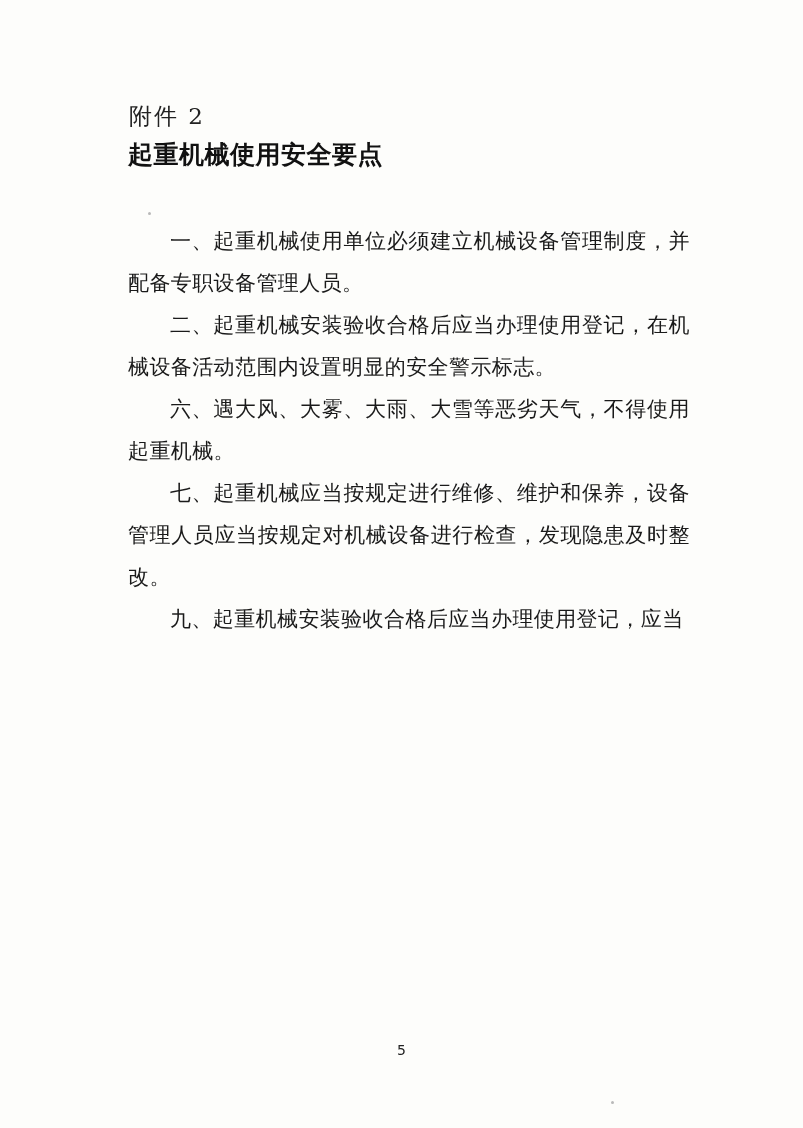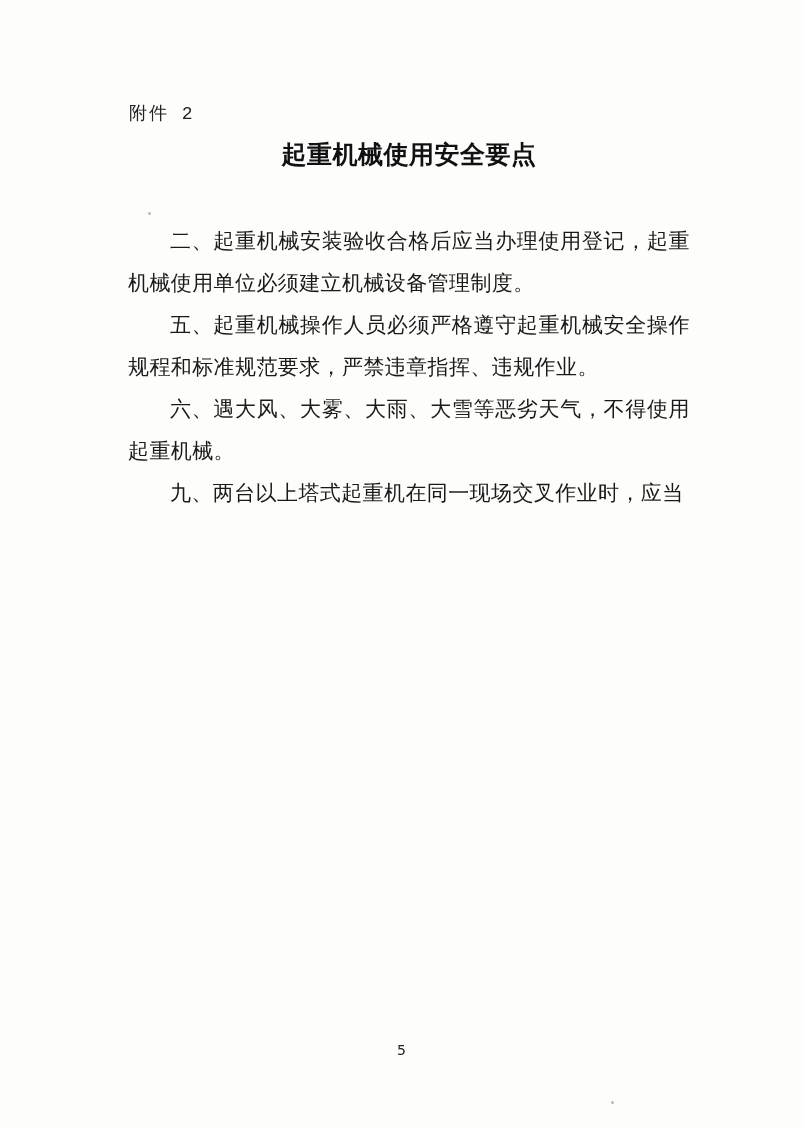--- a/index.html
+++ b/index.html
@@ -14,32 +14,30 @@
     margin: 0 auto;
     background: #fdfdfb;
     overflow: hidden;
     font-family: "DejaVu Serif", "Liberation Serif", serif;
     color: #1a1a1a;
   }
   .attachment-label {
     position: absolute;
     left: 129px;
     top: 101px;
-    font-size: 18px;
+    font-size: 23px;
     letter-spacing: 2px;
     color: #222;
-    font-family: Liberation Mono, monospace;
   }
   .doc-title {
     position: absolute;
     left: 128px;
     top: 138px;
     width: 562px;
     margin: 0;
-    text-align: center;
     font-size: 25px;
     font-weight: 700;
     letter-spacing: 0.5px;
     color: #111;
   }
   .doc-body {
     position: absolute;
     left: 128px;
     top: 220px;
     width: 562px;
@@ -76,23 +74,24 @@
 </style>
 </head>
 <body>
 
 <div class="doc-page">
   <div class="attachment-label">附件 2</div>
 
   <h1 class="doc-title">起重机械使用安全要点</h1>
 
   <div class="doc-body">
-      <p class="doc-paragraph">二、起重机械安装验收合格后应当办理使用登记，起重机械使用单位必须建立机械设备管理制度。</p>
-      <p class="doc-paragraph">五、起重机械操作人员必须严格遵守起重机械安全操作规程和标准规范要求，严禁违章指挥、违规作业。</p>
+      <p class="doc-paragraph">一、起重机械使用单位必须建立机械设备管理制度，并配备专职设备管理人员。</p>
+      <p class="doc-paragraph">二、起重机械安装验收合格后应当办理使用登记，在机械设备活动范围内设置明显的安全警示标志。</p>
       <p class="doc-paragraph">六、遇大风、大雾、大雨、大雪等恶劣天气，不得使用起重机械。</p>
-      <p class="doc-paragraph">九、两台以上塔式起重机在同一现场交叉作业时，应当</p>
+      <p class="doc-paragraph">七、起重机械应当按规定进行维修、维护和保养，设备管理人员应当按规定对机械设备进行检查，发现隐患及时整改。</p>
+      <p class="doc-paragraph">九、起重机械安装验收合格后应当办理使用登记，应当</p>
     </div>
 
   <div class="page-number">5</div>
 
   <div class="scan-speck speck-1"></div>
   <div class="scan-speck speck-2"></div>
 </div>
 
 </body></html>

